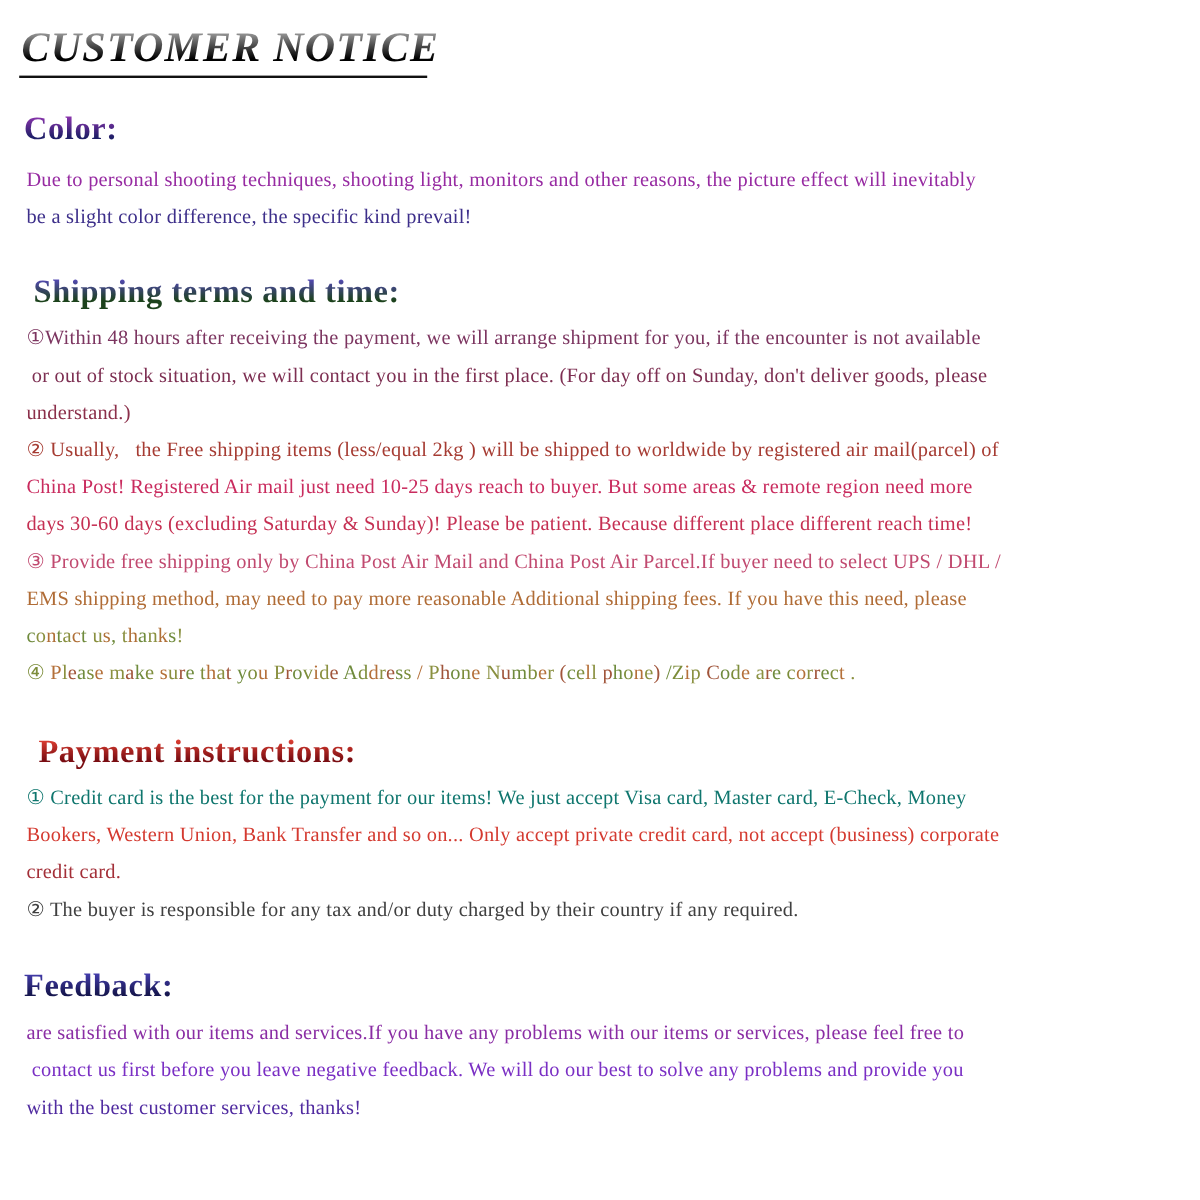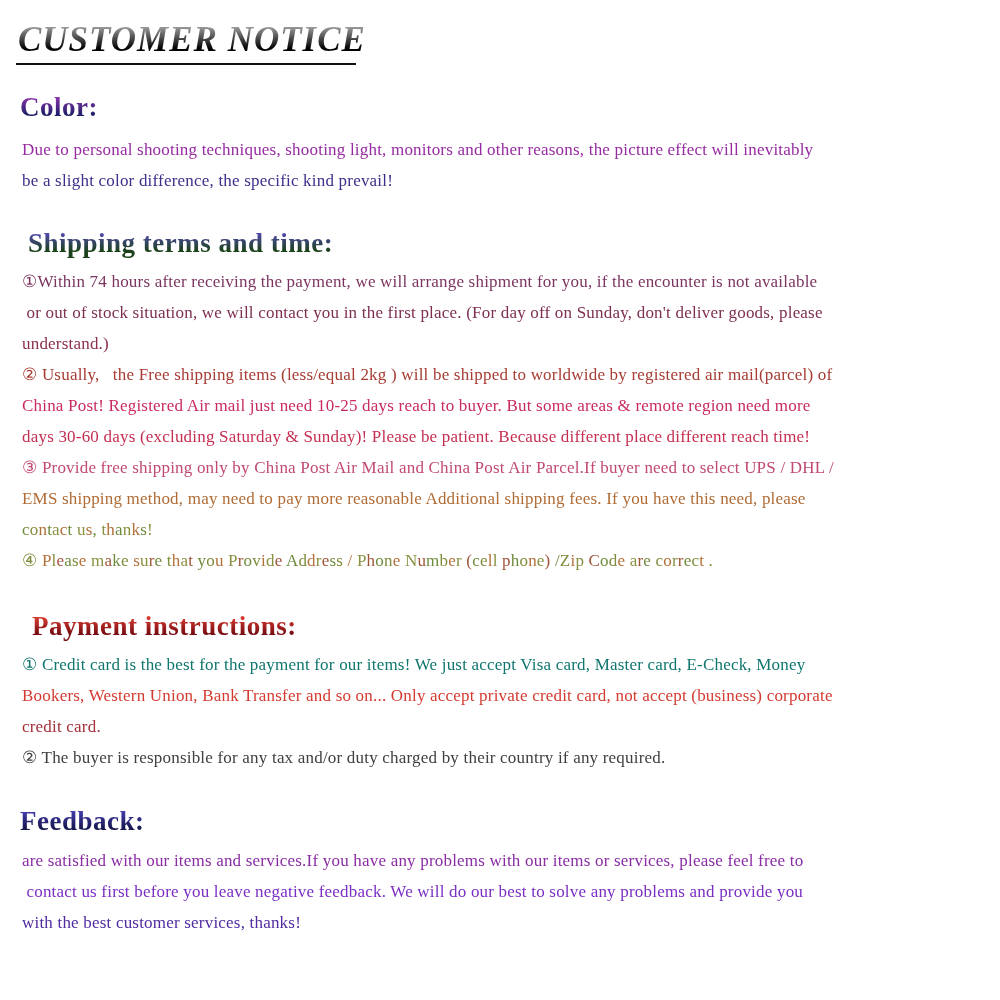--- a/index.html
+++ b/index.html
@@ -48,21 +48,21 @@
   <div class="title-underline"></div>
 
   <div id="heading-color" class="section-heading grad-text" style="background-image: linear-gradient(rgb(155, 55, 184) 8%, rgb(32, 31, 104) 72%);">Color:</div>
   <div id="block-color-p1" class="para-block">
       <div class="line" style="color: rgb(151, 43, 162); text-align: center;">Due to personal shooting techniques, shooting light, monitors and other reasons, the picture effect will inevitably</div>
       <div class="line" style="color: rgb(61, 47, 138);">be a slight color difference, the specific kind prevail!</div>
     </div>
 
   <div id="heading-shipping" class="section-heading grad-text" style="background-image: linear-gradient(rgb(91, 74, 200) 8%, rgb(28, 66, 28) 72%);">Shipping terms and time:</div>
   <div id="block-shipping" class="para-block">
-      <div class="line" style="color: rgb(124, 53, 96);">①Within 74 hours after receiving the payment, we will arrange shipment for you, if the encounter is not available</div>
+      <div class="line" style="color: rgb(124, 53, 96);">①Within 48 hours after receiving the payment, we will arrange shipment for you, if the encounter is not available</div>
       <div class="line" style="color: rgb(125, 47, 82);"> or out of stock situation, we will contact you in the first place. (For day off on Sunday, don't deliver goods, please</div>
       <div class="line" style="color: rgb(139, 47, 74);">understand.)</div>
       <div class="line" style="color: rgb(166, 60, 51);">② Usually,   the Free shipping items (less/equal 2kg ) will be shipped to worldwide by registered air mail(parcel) of</div>
       <div class="line" style="color: rgb(201, 43, 94);">China Post! Registered Air mail just need 10-25 days reach to buyer. But some areas &amp; remote region need more</div>
       <div class="line" style="color: rgb(197, 47, 82);">days 30-60 days (excluding Saturday &amp; Sunday)! Please be patient. Because different place different reach time!</div>
       <div class="line" style="color: rgb(193, 74, 112);">③ Provide free shipping only by China Post Air Mail and China Post Air Parcel.If buyer need to select UPS / DHL /</div>
       <div class="line" style="color: rgb(176, 108, 54);">EMS shipping method, may need to pay more reasonable Additional shipping fees. If you have this need, please</div>
       <div class="line"><span style="color: rgb(111, 139, 61);">c</span><span style="color: rgb(138, 144, 64);">o</span><span style="color: rgb(176, 112, 56);">n</span><span style="color: rgb(111, 139, 61);">t</span><span style="color: rgb(138, 144, 64);">a</span><span style="color: rgb(176, 112, 56);">c</span><span style="color: rgb(111, 139, 61);">t</span><span> </span><span style="color: rgb(138, 144, 64);">u</span><span style="color: rgb(176, 112, 56);">s</span><span style="color: rgb(111, 139, 61);">,</span><span> </span><span style="color: rgb(138, 144, 64);">t</span><span style="color: rgb(176, 112, 56);">h</span><span style="color: rgb(111, 139, 61);">a</span><span style="color: rgb(138, 144, 64);">n</span><span style="color: rgb(176, 112, 56);">k</span><span style="color: rgb(111, 139, 61);">s</span><span style="color: rgb(138, 144, 64);">!</span></div>
       <div class="line"><span style="color: rgb(125, 141, 59);">④</span><span> </span><span style="color: rgb(180, 112, 58);">P</span><span style="color: rgb(138, 144, 64);">l</span><span style="color: rgb(160, 84, 58);">e</span><span style="color: rgb(111, 139, 61);">a</span><span style="color: rgb(125, 141, 59);">s</span><span style="color: rgb(180, 112, 58);">e</span><span> </span><span style="color: rgb(138, 144, 64);">m</span><span style="color: rgb(160, 84, 58);">a</span><span style="color: rgb(111, 139, 61);">k</span><span style="color: rgb(125, 141, 59);">e</span><span> </span><span style="color: rgb(180, 112, 58);">s</span><span style="color: rgb(138, 144, 64);">u</span><span style="color: rgb(160, 84, 58);">r</span><span style="color: rgb(111, 139, 61);">e</span><span> </span><span style="color: rgb(125, 141, 59);">t</span><span style="color: rgb(180, 112, 58);">h</span><span style="color: rgb(138, 144, 64);">a</span><span style="color: rgb(160, 84, 58);">t</span><span> </span><span style="color: rgb(111, 139, 61);">y</span><span style="color: rgb(125, 141, 59);">o</span><span style="color: rgb(180, 112, 58);">u</span><span> </span><span style="color: rgb(138, 144, 64);">P</span><span style="color: rgb(160, 84, 58);">r</span><span style="color: rgb(111, 139, 61);">o</span><span style="color: rgb(125, 141, 59);">v</span><span style="color: rgb(180, 112, 58);">i</span><span style="color: rgb(138, 144, 64);">d</span><span style="color: rgb(160, 84, 58);">e</span><span> </span><span style="color: rgb(111, 139, 61);">A</span><span style="color: rgb(125, 141, 59);">d</span><span style="color: rgb(180, 112, 58);">d</span><span style="color: rgb(138, 144, 64);">r</span><span style="color: rgb(160, 84, 58);">e</span><span style="color: rgb(111, 139, 61);">s</span><span style="color: rgb(125, 141, 59);">s</span><span> </span><span style="color: rgb(180, 112, 58);">/</span><span> </span><span style="color: rgb(138, 144, 64);">P</span><span style="color: rgb(160, 84, 58);">h</span><span style="color: rgb(111, 139, 61);">o</span><span style="color: rgb(125, 141, 59);">n</span><span style="color: rgb(180, 112, 58);">e</span><span> </span><span style="color: rgb(138, 144, 64);">N</span><span style="color: rgb(160, 84, 58);">u</span><span style="color: rgb(111, 139, 61);">m</span><span style="color: rgb(125, 141, 59);">b</span><span style="color: rgb(180, 112, 58);">e</span><span style="color: rgb(138, 144, 64);">r</span><span> </span><span style="color: rgb(160, 84, 58);">(</span><span style="color: rgb(111, 139, 61);">c</span><span style="color: rgb(125, 141, 59);">e</span><span style="color: rgb(180, 112, 58);">l</span><span style="color: rgb(138, 144, 64);">l</span><span> </span><span style="color: rgb(160, 84, 58);">p</span><span style="color: rgb(111, 139, 61);">h</span><span style="color: rgb(125, 141, 59);">o</span><span style="color: rgb(180, 112, 58);">n</span><span style="color: rgb(138, 144, 64);">e</span><span style="color: rgb(160, 84, 58);">)</span><span> </span><span style="color: rgb(111, 139, 61);">/</span><span style="color: rgb(125, 141, 59);">Z</span><span style="color: rgb(180, 112, 58);">i</span><span style="color: rgb(138, 144, 64);">p</span><span> </span><span style="color: rgb(160, 84, 58);">C</span><span style="color: rgb(111, 139, 61);">o</span><span style="color: rgb(125, 141, 59);">d</span><span style="color: rgb(180, 112, 58);">e</span><span> </span><span style="color: rgb(138, 144, 64);">a</span><span style="color: rgb(160, 84, 58);">r</span><span style="color: rgb(111, 139, 61);">e</span><span> </span><span style="color: rgb(125, 141, 59);">c</span><span style="color: rgb(180, 112, 58);">o</span><span style="color: rgb(138, 144, 64);">r</span><span style="color: rgb(160, 84, 58);">r</span><span style="color: rgb(111, 139, 61);">e</span><span style="color: rgb(125, 141, 59);">c</span><span style="color: rgb(180, 112, 58);">t</span><span> </span><span style="color: rgb(138, 144, 64);">.</span></div>
     </div>

